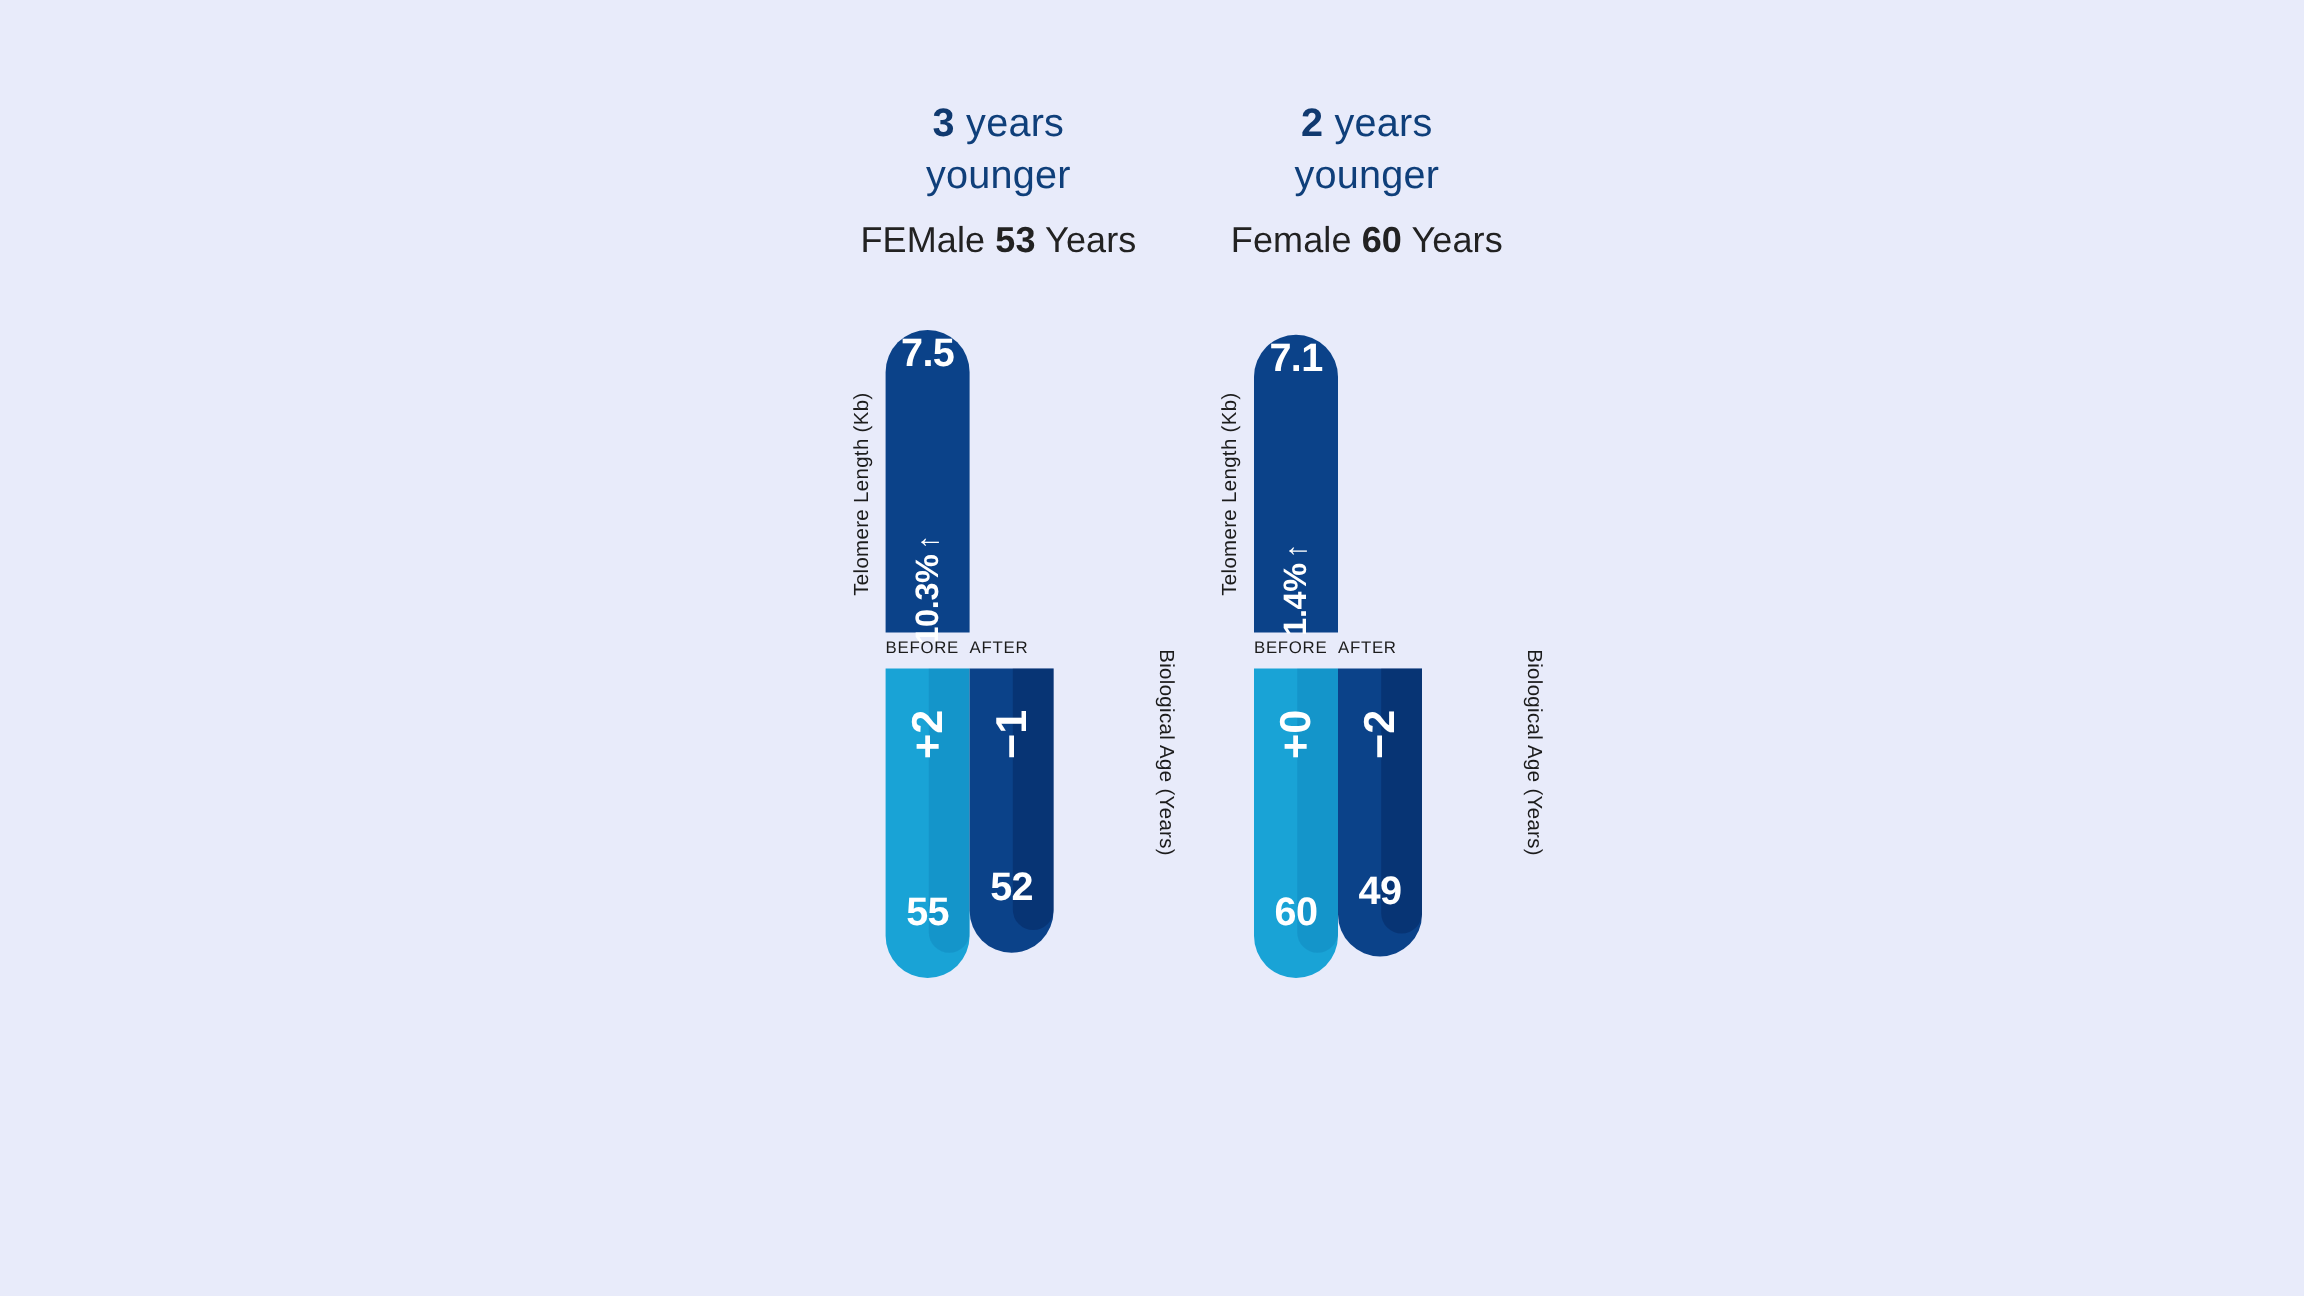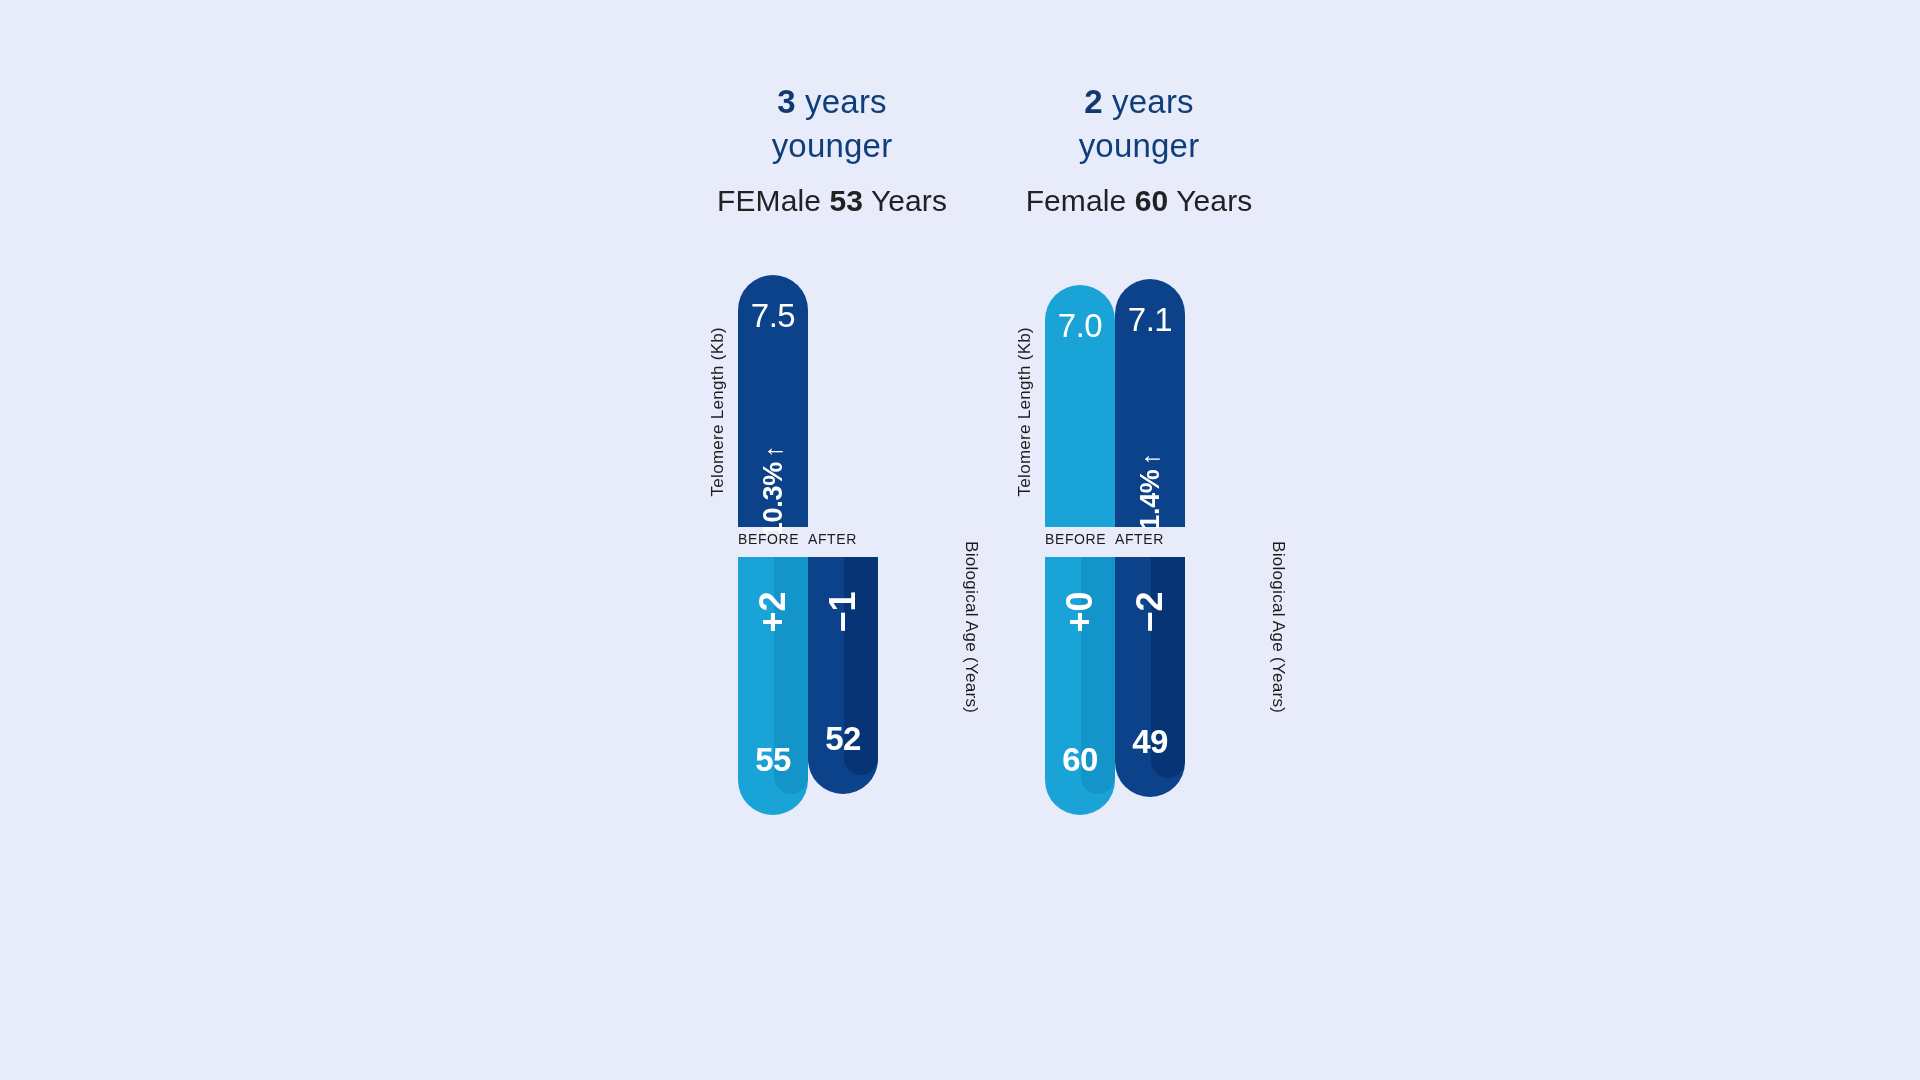--- a/index.html
+++ b/index.html
@@ -110,22 +110,21 @@
     display: flex;
     flex-direction: column;
     align-items: center;
   }
   .tbar.before { background: #19a3d6; }
   .tbar.after  { background: #0b4289; }
 
   .tval {
     color: #ffffff;
     font-size: 33px;
-    font-weight: 400;
-    margin-top: 22px;
+    font-weight: 700;
     letter-spacing: -0.5px;
   }
 
   .pct {
     position: absolute;
     bottom: 20px;
     left: 50%;
     transform: translateX(-50%) rotate(-90deg);
     transform-origin: center center;
     white-space: nowrap;
@@ -272,23 +271,20 @@
       <div class="subject">
         <span>Female </span><span class="age">60</span><span> Years</span>
       </div>
 
       <div class="chart">
 
         <div class="axis-label axis-telomere">Telomere Length (Kb)</div>
         <div class="axis-label axis-bioage">Biological Age (Years)</div>
 
         <div class="top-group">
-          <div class="tbar before" style="height:242px">
-            <div class="tval">7.0</div>
-          </div>
           <div class="tbar after" style="height:248px">
             <div class="tval">7.1</div>
             <div class="pct"><span>1.4%</span><span class="arrow">↑</span></div>
           </div>
         </div>
 
         <div class="ba-labels">
           <span>BEFORE</span>
           <span>AFTER</span>
         </div>

